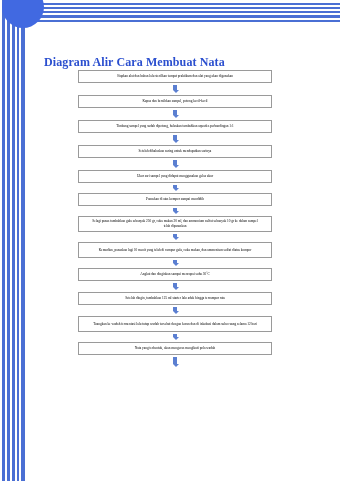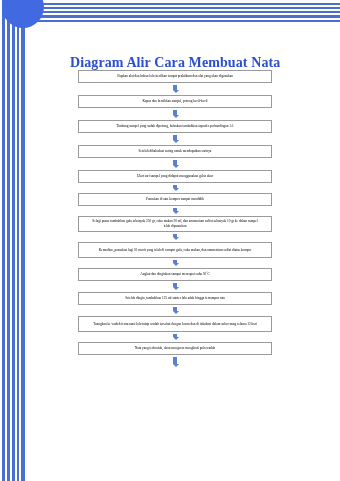--- a/index.html
+++ b/index.html
@@ -44,23 +44,23 @@
   
   #page-body {
     position: absolute;
     left: 0;
     top: 0;
     width: 340px;
     height: 481px;
   }
   #diagram-title {
     position: absolute;
-    left: 70px;
+    left: 44px;
     top: 55px;
-    font-size: 14px;
+    font-size: 12px;
     font-weight: bold;
     color: #2b4fcf;
     letter-spacing: 0.1px;
     white-space: nowrap;
   }
 
   #flowchart {
     position: absolute;
     left: 78px;
     top: 70px;

